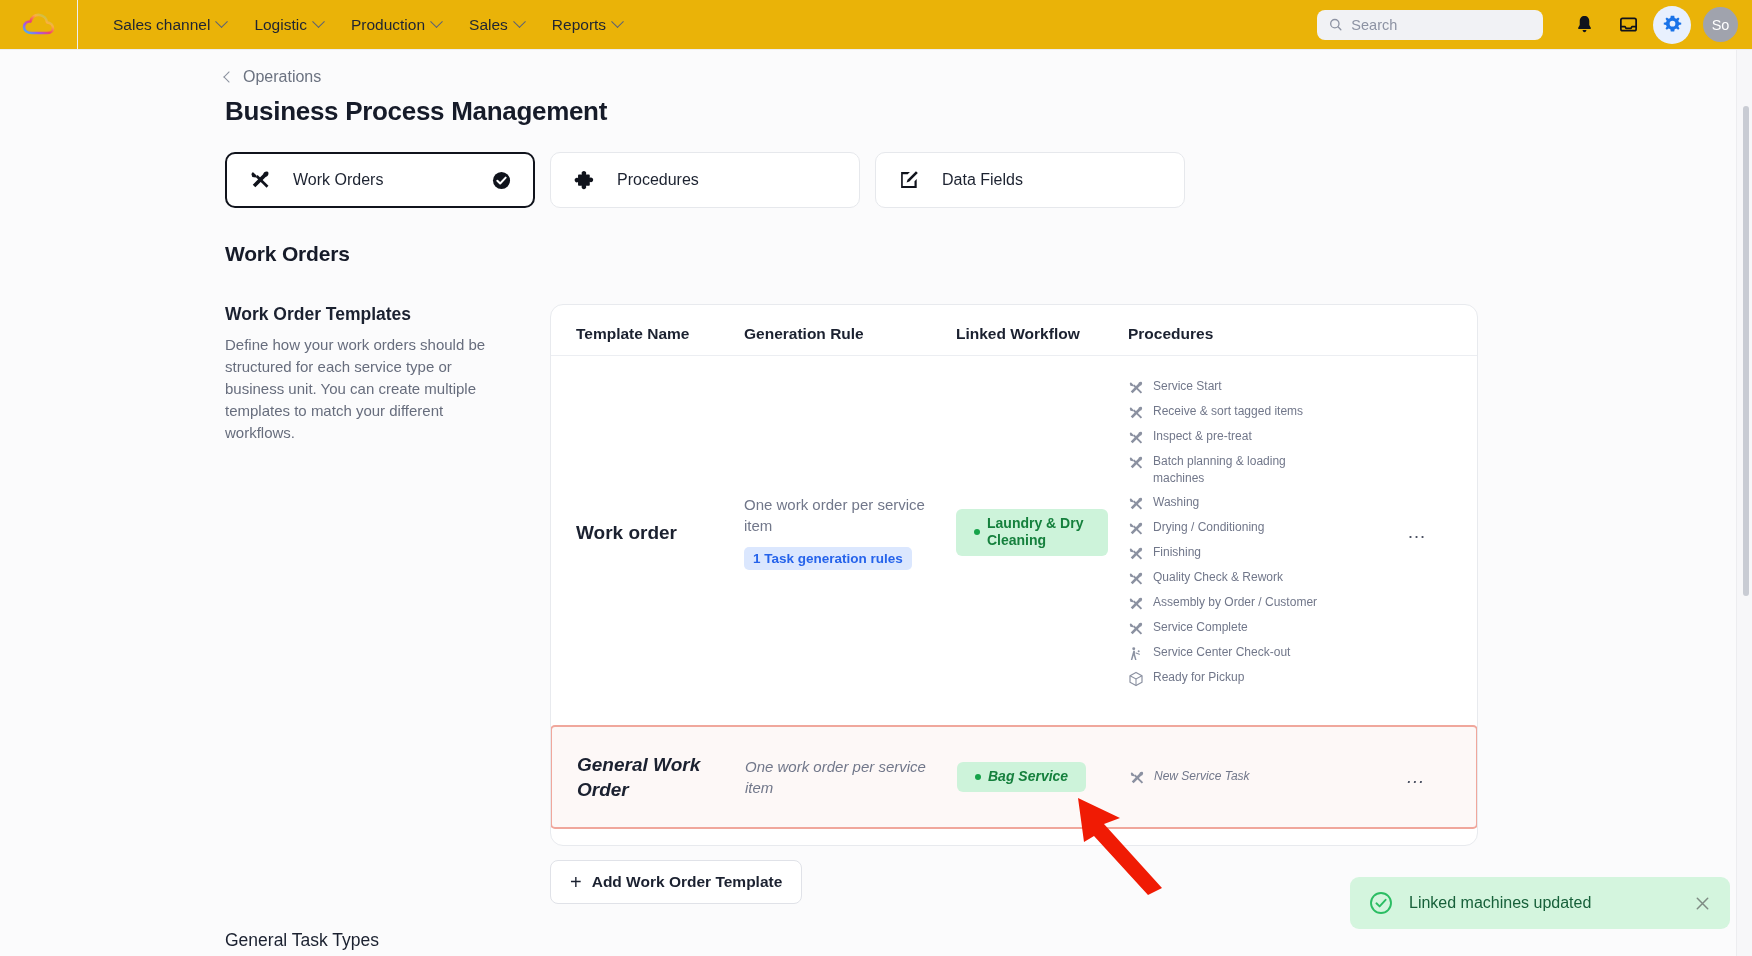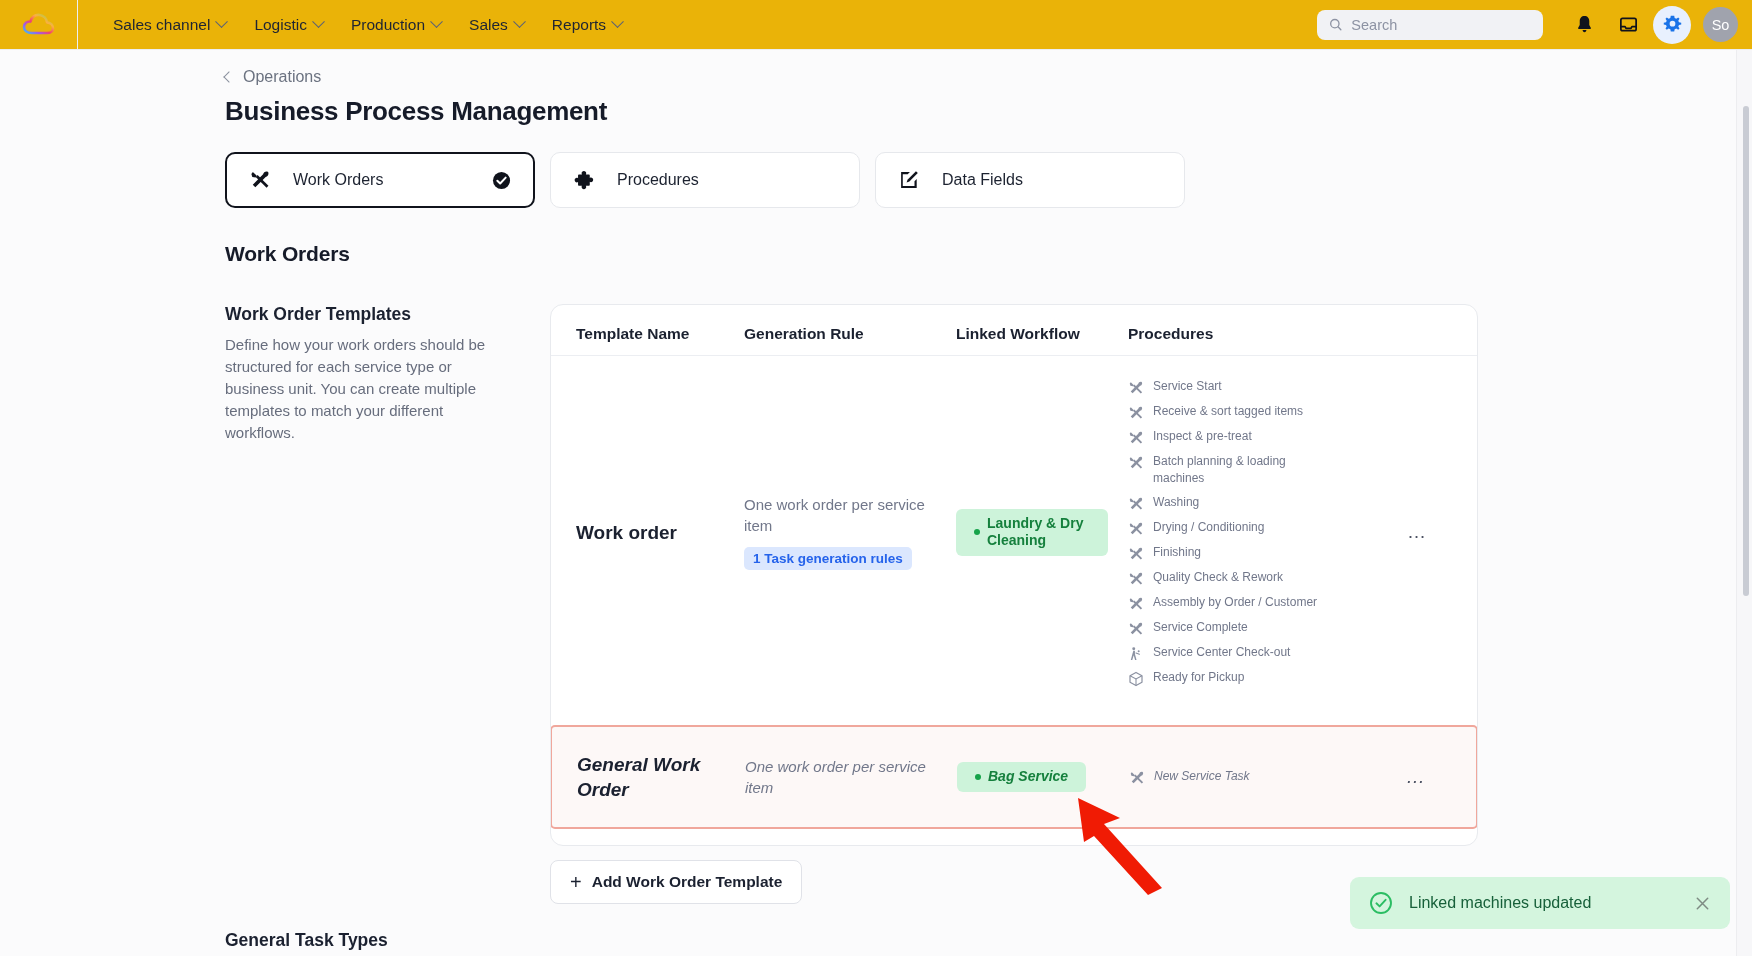--- a/index.html
+++ b/index.html
@@ -508,21 +508,21 @@
           <button class="add-btn">
             <span class="plus">+</span>
             <span>Add Work Order Template</span>
           </button>
         </div>
 
       </div>
     </div>
 
     <div style="position:absolute; left:225px; top:880px; width:325px;">
-      <h3 style="font-size:17.5px;font-weight:700;color:#1b2130;margin-bottom:9px;">General Task Types</h3>
+      <h3 style="font-size:17.5px;font-weight:400;color:#1b2130;margin-bottom:9px;">General Task Types</h3>
 
     </div>
 
   </div>
 
   <svg class="arrow-anno" width="110" height="105" viewBox="0 0 110 105">
     <path d="M8 6 L50 26 L34 32 L92 96 L78 103 L24 44 L14 50 Z" fill="#f01b04"></path>
   </svg>
 
   <div class="toast">

